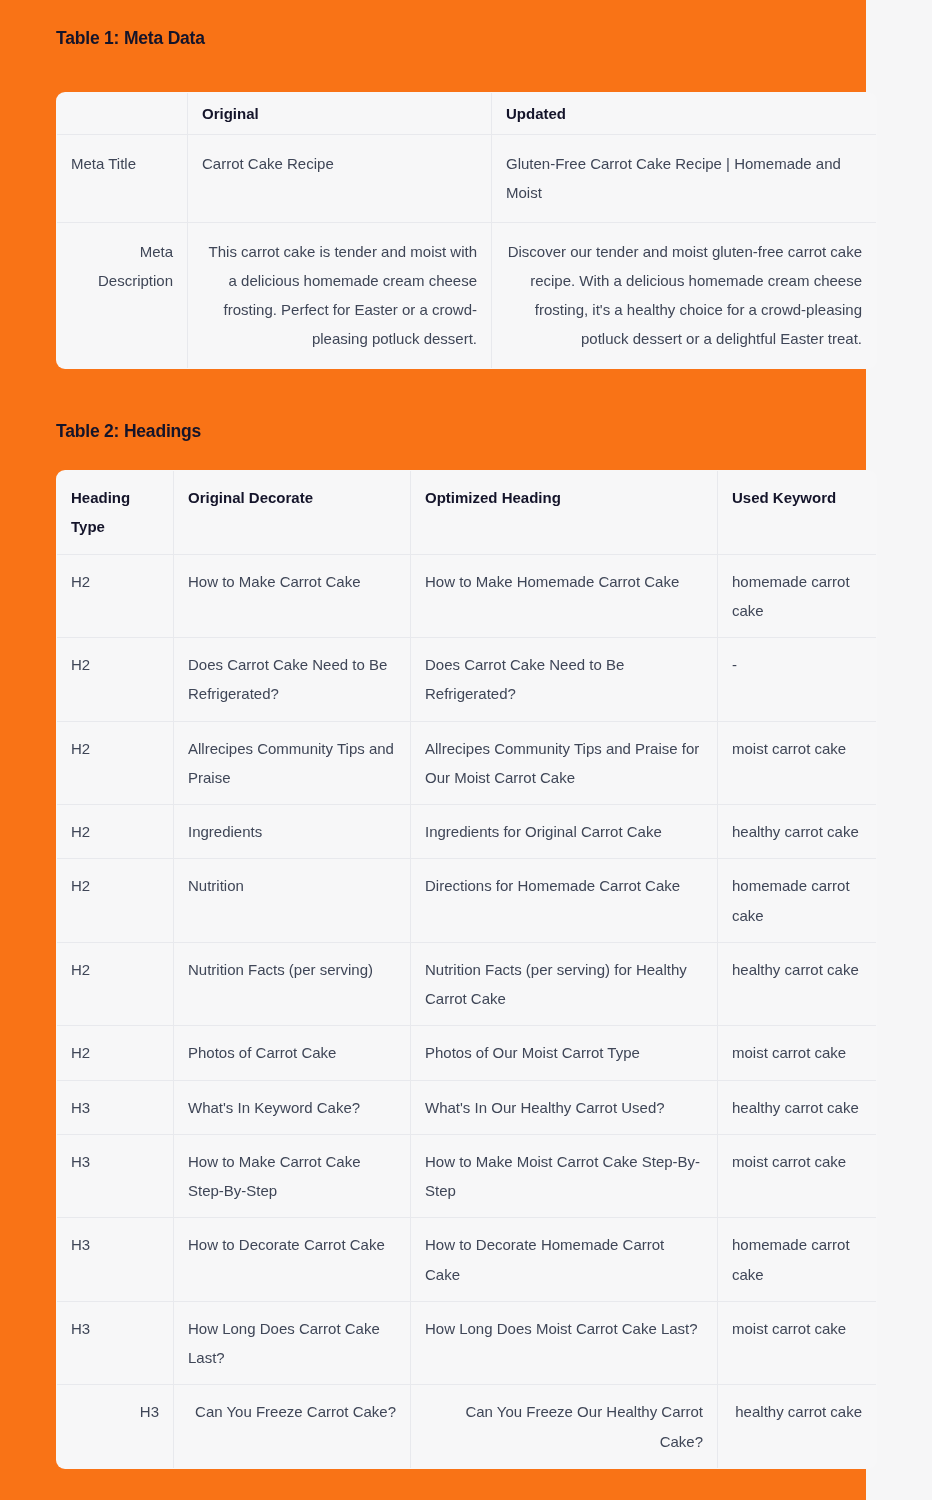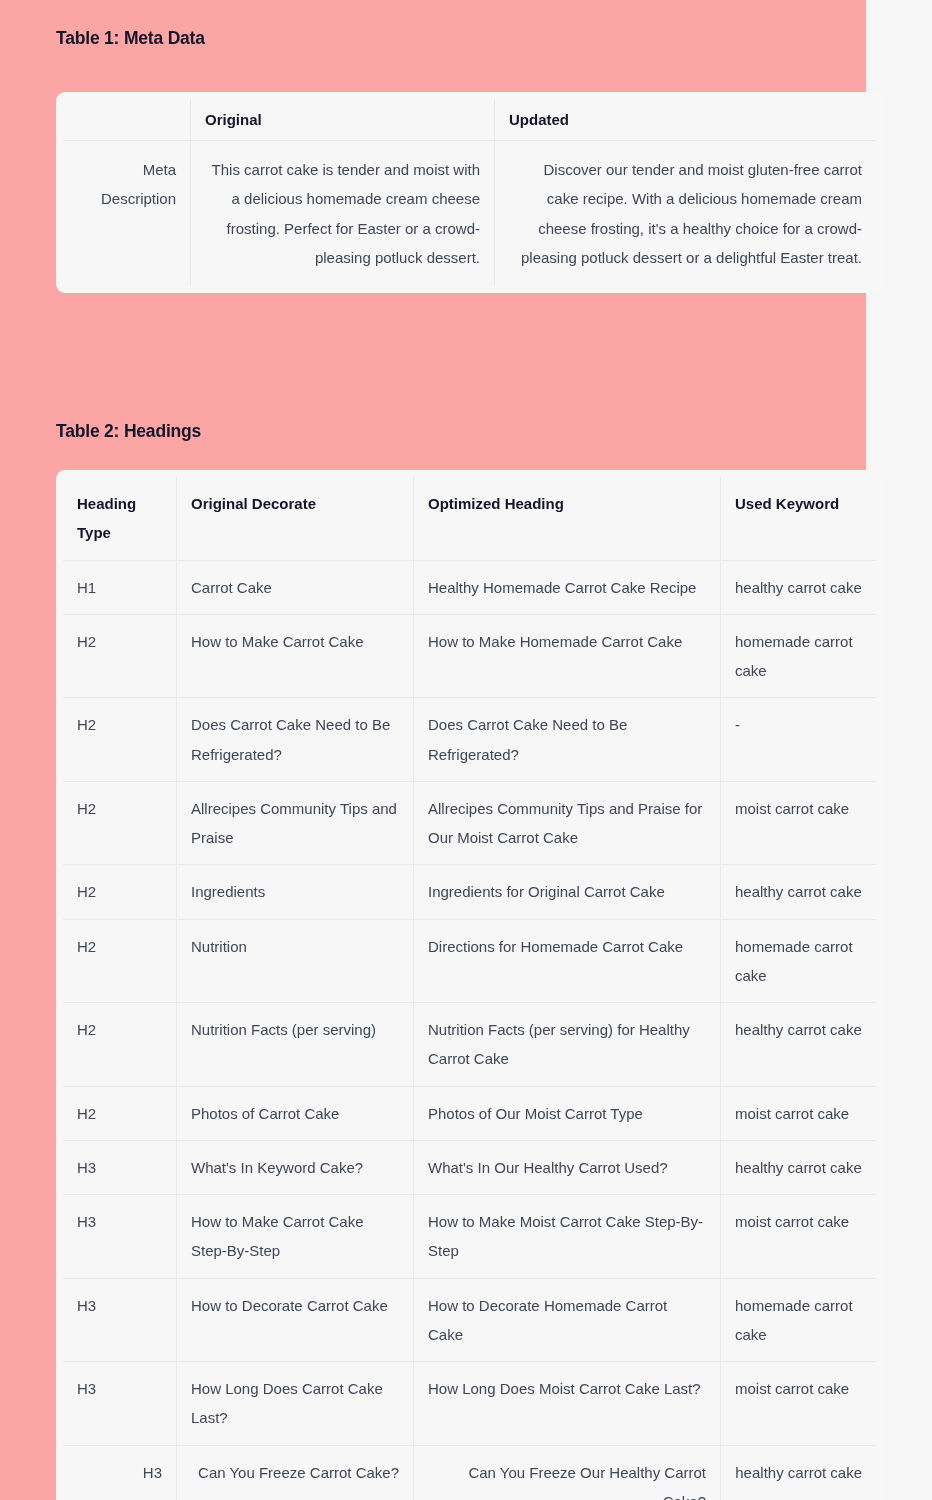--- a/index.html
+++ b/index.html
@@ -8,39 +8,39 @@
     padding: 0;
     width: 932px;
     height: 1500px;
     background: #f6f6f7;
     font-family: "Liberation Sans", sans-serif;
     -webkit-font-smoothing: antialiased;
   }
   .page {
     width: 866px;
     min-height: 1500px;
-    background: #fca5a5;
+    background: #f97316;
     padding: 0;
     position: relative;
   }
   .section-title {
     font-size: 17.5px;
     font-weight: bold;
     color: #14142a;
     letter-spacing: -0.2px;
     margin: 0;
     padding: 0;
   }
   #title-1 { position: absolute; left: 56px; top: 28px; }
   #title-2 { position: absolute; left: 56px; top: 409px; margin-top: 12px; }
 
   table.data-table {
     border-collapse: collapse;
     background: #f7f7f8;
-    border: 7px solid #a3a3a3;
+    border: 1px solid #a3a3a3;
     border-radius: 9px;
     overflow: hidden;
     table-layout: fixed;
     width: 820px;
   }
   table.data-table td, table.data-table th {
     border-right: 1px solid #e8e9ed;
     border-bottom: 1px solid #e8e9ed;
     text-align: left;
     vertical-align: top;
@@ -96,20 +96,25 @@
           <col class="c3">
       </colgroup>
       <thead>
         <tr class="hdr-row">
           <th></th>
           <th>Original</th>
           <th>Updated</th>
         </tr>
       </thead>
       <tbody>
+        <tr>
+          <td>Meta Title</td>
+          <td>Carrot Cake Recipe</td>
+          <td>Gluten-Free Carrot Cake Recipe | Homemade and Moist</td>
+        </tr>
         <tr>
           <td>Meta Description</td>
           <td>This carrot cake is tender and moist with a delicious homemade cream cheese frosting. Perfect for Easter or a crowd-pleasing potluck dessert.</td>
           <td>Discover our tender and moist gluten-free carrot cake recipe. With a delicious homemade cream cheese frosting, it's a healthy choice for a crowd-pleasing potluck dessert or a delightful Easter treat.</td>
         </tr>
       </tbody>
     </table>
   </div>
 
   <h2 class="section-title" id="title-2">Table 2: Headings</h2>
@@ -125,26 +130,20 @@
       <thead>
         <tr>
           <th>Heading Type</th>
           <th>Original Decorate</th>
           <th>Optimized Heading</th>
           <th>Used Keyword</th>
         </tr>
       </thead>
       <tbody id="table-2-body">
           <tr>
-            <td class="type-cell">H1</td>
-            <td>Carrot Cake</td>
-            <td>Healthy Homemade Carrot Cake Recipe</td>
-            <td>healthy carrot cake</td>
-          </tr>
-          <tr>
             <td class="type-cell">H2</td>
             <td>How to Make Carrot Cake</td>
             <td>How to Make Homemade Carrot Cake</td>
             <td>homemade carrot cake</td>
           </tr>
           <tr>
             <td class="type-cell">H2</td>
             <td>Does Carrot Cake Need to Be Refrigerated?</td>
             <td>Does Carrot Cake Need to Be Refrigerated?</td>
             <td>-</td>

